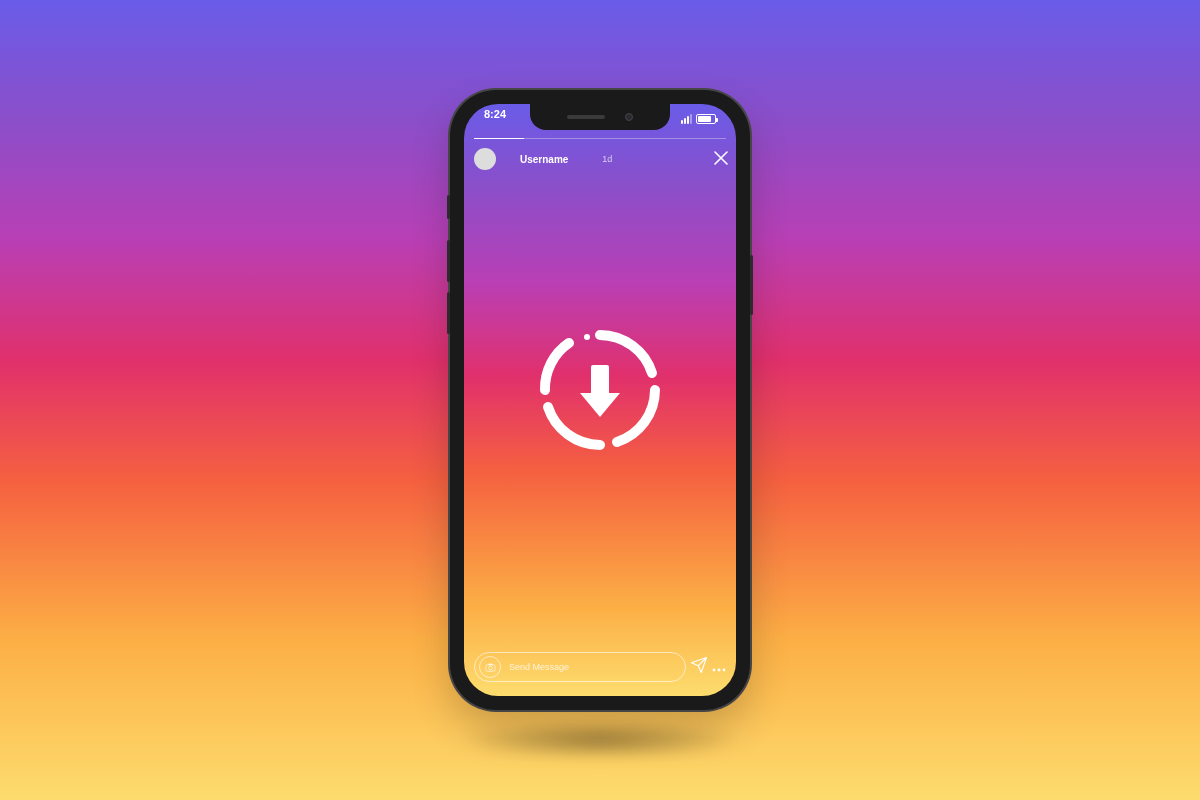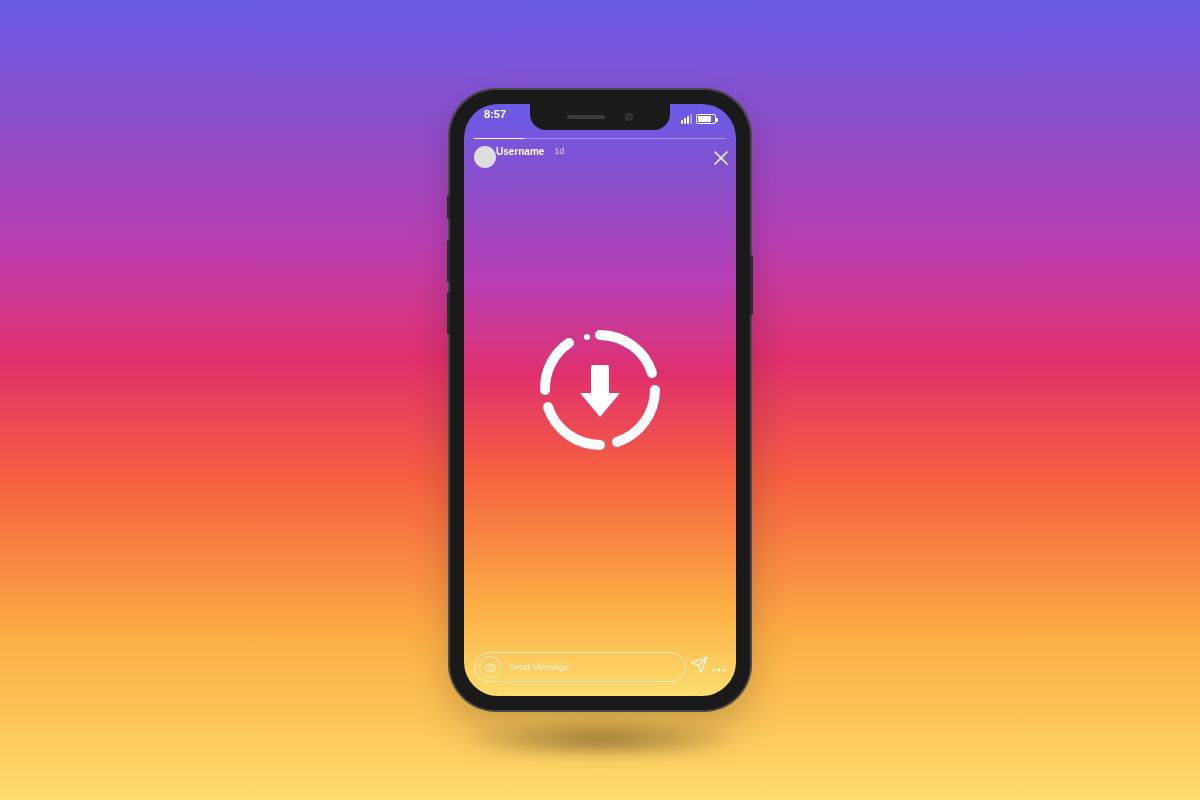--- a/index.html
+++ b/index.html
@@ -64,21 +64,21 @@
 .signal { display: flex; gap: 1px; align-items: flex-end; }
 .signal span { width: 2px; background: #fff; border-radius: 1px; }
 .signal span:nth-child(1){height:4px}.signal span:nth-child(2){height:6px}.signal span:nth-child(3){height:8px}.signal span:nth-child(4){height:10px;opacity:0.4}
 .battery { width: 20px; height: 10px; border: 1px solid #fff; border-radius: 2px; position: relative; }
 .battery::after { content:""; position:absolute; right:-3px; top:3px; width:2px; height:4px; background:#fff; border-radius:0 1px 1px 0; }
 .battery-fill { position:absolute; left:1px; top:1px; bottom:1px; width:70%; background:#fff; border-radius:1px; }
 .progress-bar { position:absolute; top:34px; left:10px; right:10px; height:1px; background:rgba(255,255,255,0.35); border-radius:1px; }
 .progress-bar::before { content:""; position:absolute; left:0; top:0; height:100%; width:20%; background:#fff; border-radius:1px; }
 .story-header {
   position: absolute; top: 42px; left: 10px; right: 4px;
-  display: flex; gap: 0;
+  display: flex; align-items: center; gap: 24px;
 }
 .avatar { width: 22px; height: 22px; border-radius: 50%; background:#ddd; }
 .username { color:#fff; font-size:10px; font-weight:600; }
 .timestamp { color:rgba(255,255,255,0.7); font-size:9px; margin-left:10px; }
 .close-btn { margin-left:auto; color:#fff; font-size:18px; line-height:1; cursor:pointer; padding:4px; }
 .center-icon { position:absolute; top:50%; left:50%; transform:translate(-50%,-56%); }
 .footer {
   position:absolute; bottom:14px; left:10px; right:10px;
   display:flex; align-items:center; gap:4px;
 }
@@ -100,21 +100,21 @@
     <div class="side-btn mute"></div>
     <div class="side-btn v1"></div>
     <div class="side-btn v2"></div>
     <div class="side-btn pwr"></div>
     <div class="screen">
       <div class="notch">
         <div class="speaker"></div>
         <div class="cam"></div>
       </div>
       <div class="status-bar">
-        <span>8:57</span>
+        <span>8:24</span>
         <div class="right">
           <div class="signal">
               <span></span>
               <span></span>
               <span></span>
               <span></span>
             </div>
           <div class="battery">
               <div class="battery-fill"></div>
             </div>

